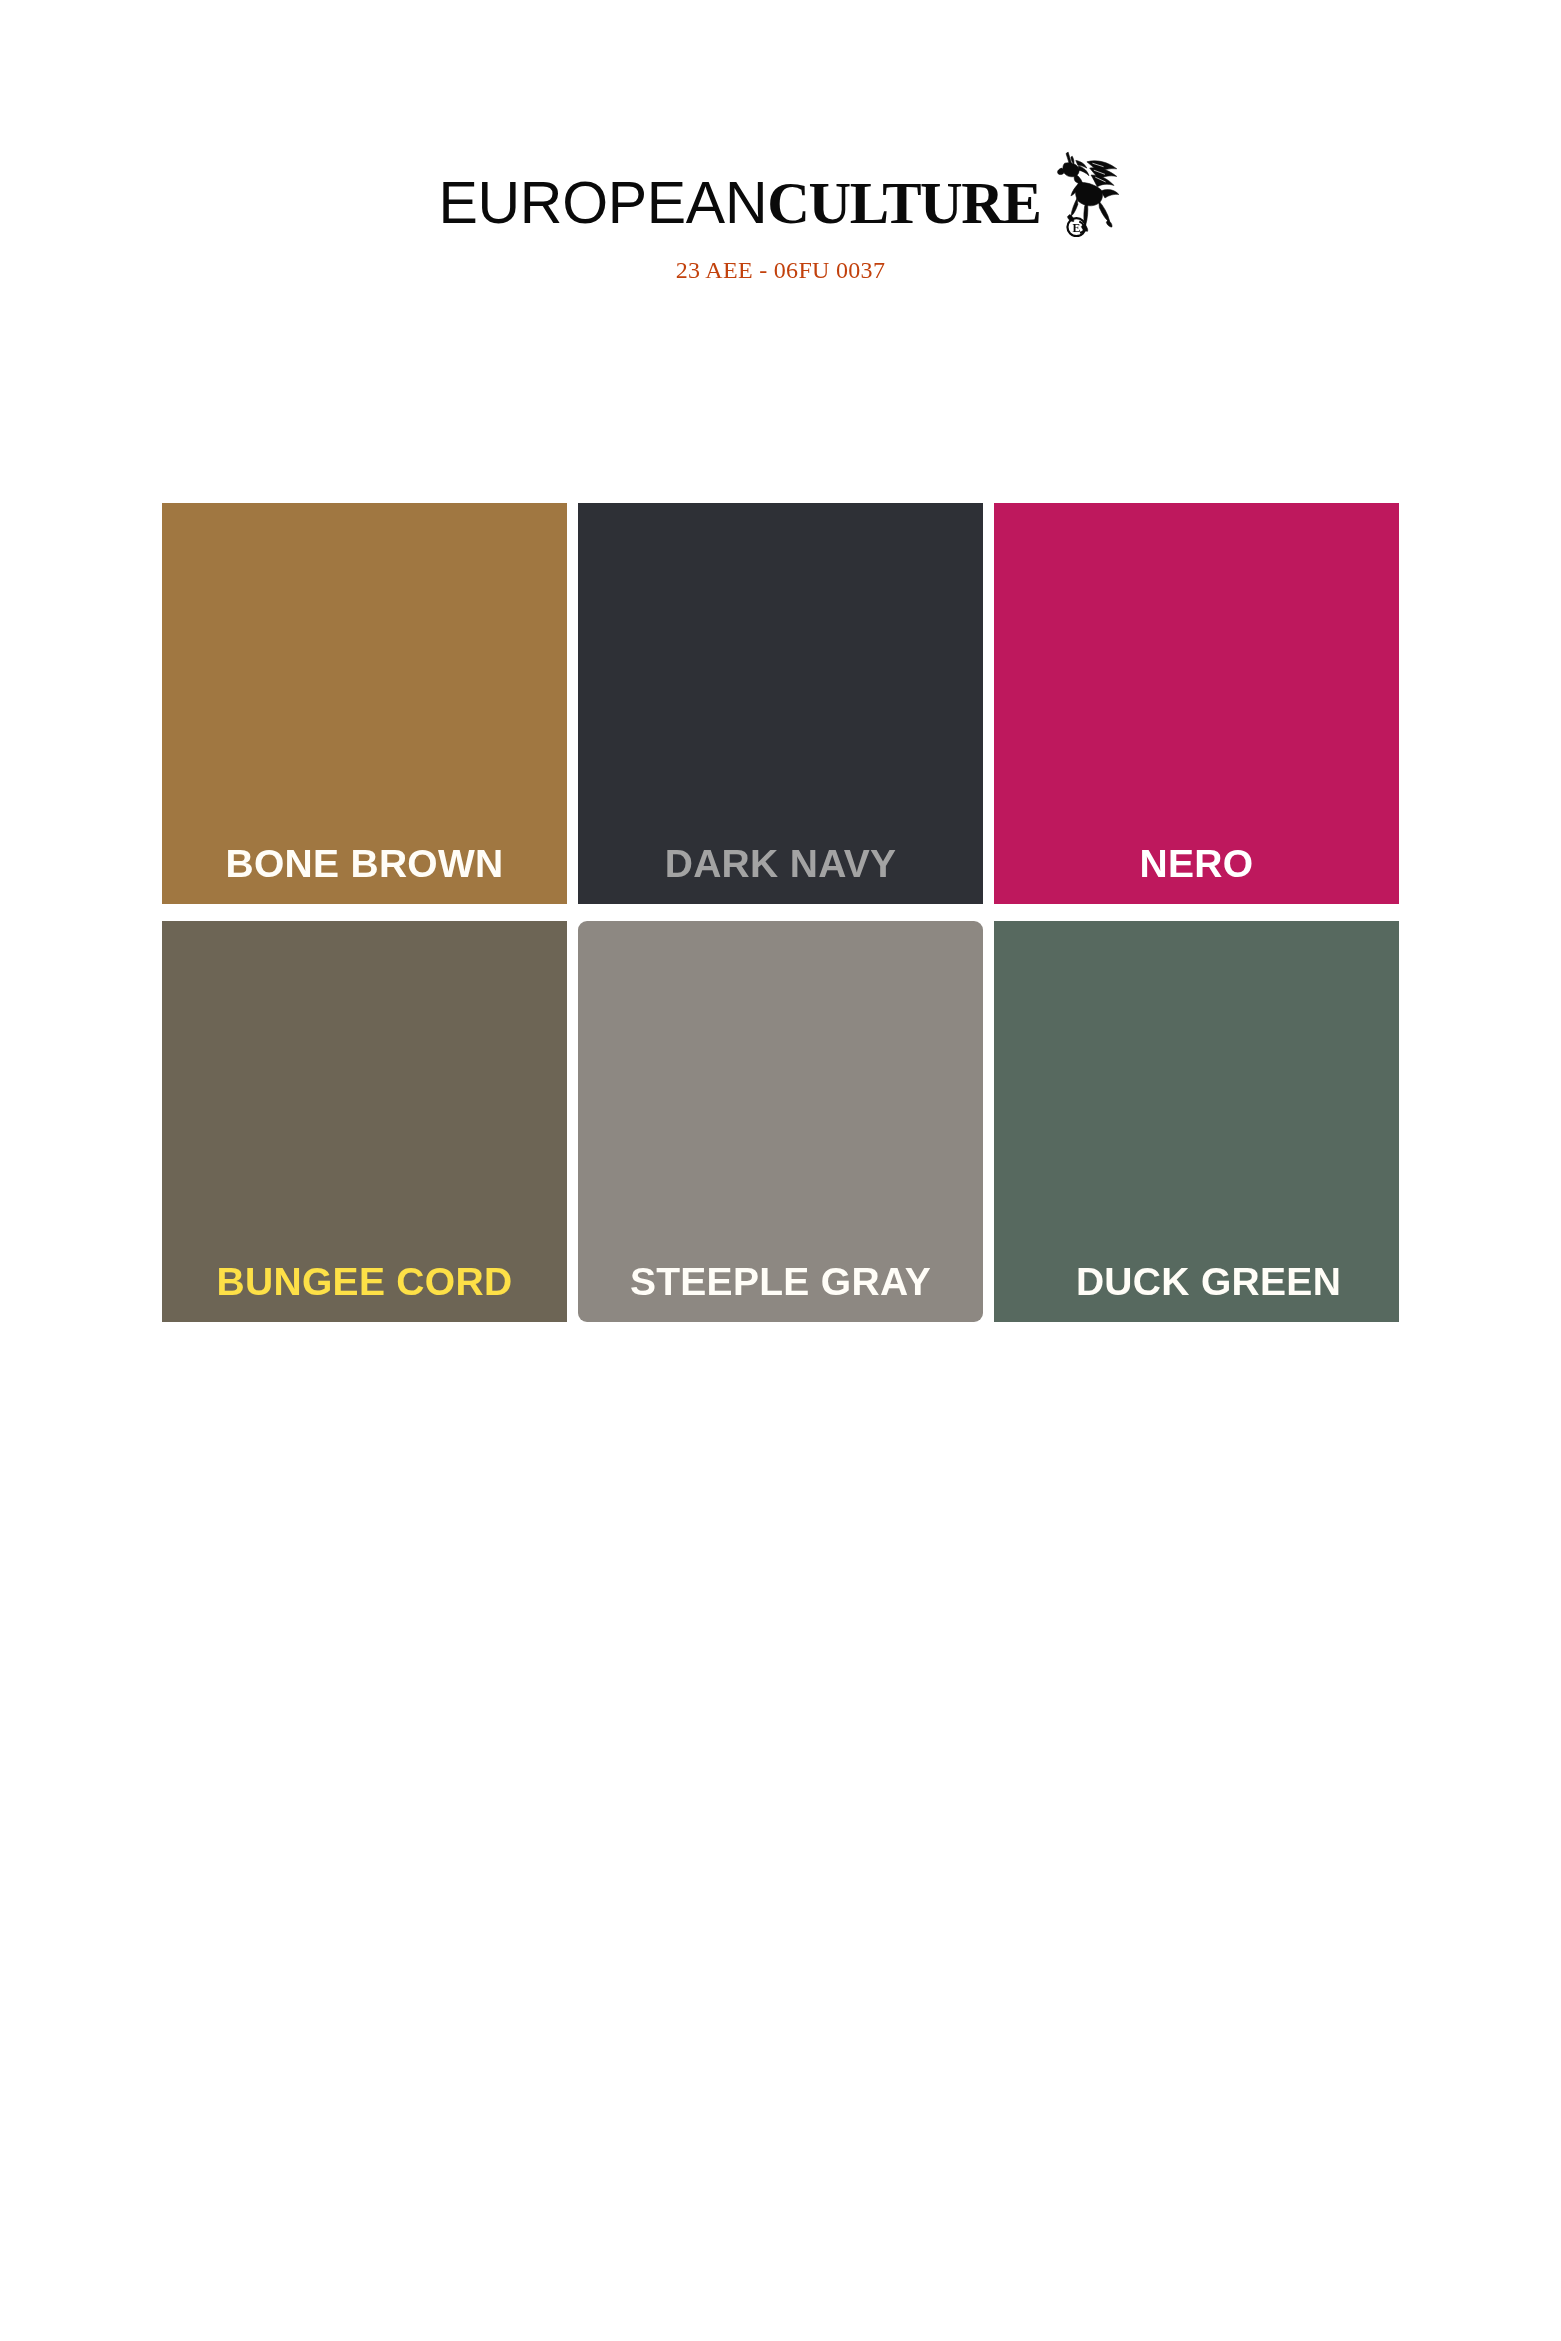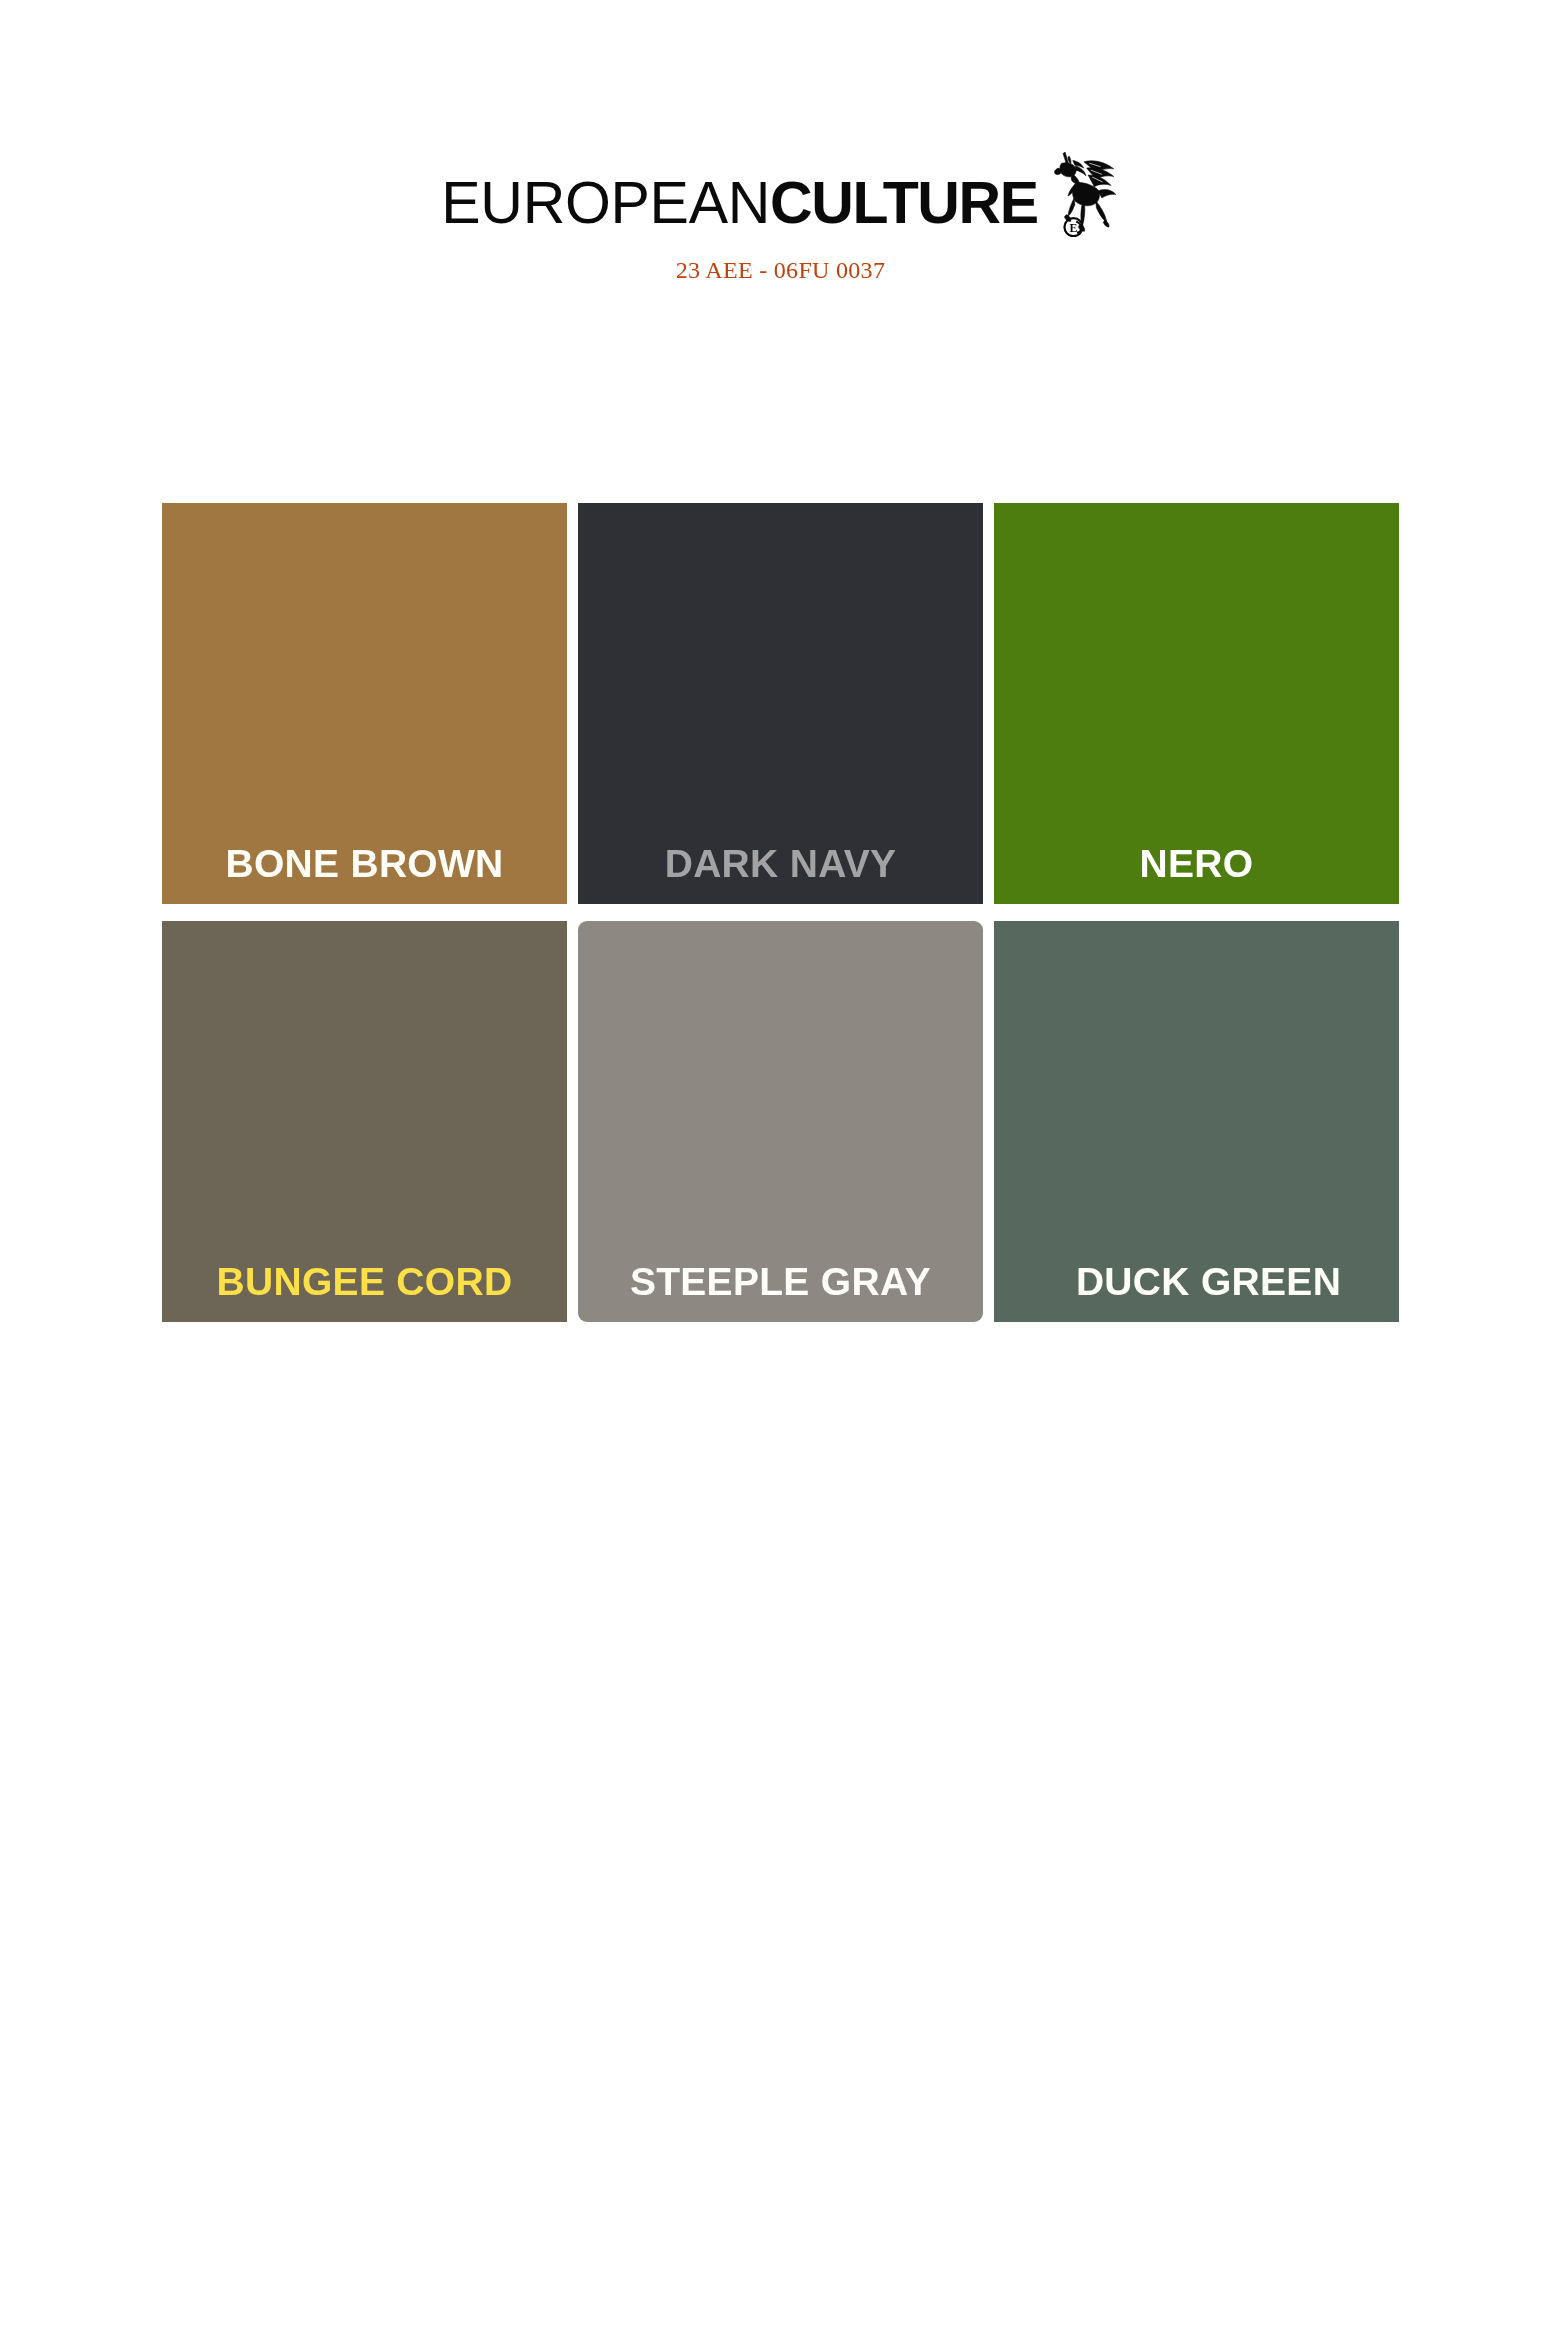--- a/index.html
+++ b/index.html
@@ -37,20 +37,21 @@
     letter-spacing: -0.7px;
     display: inline-block;
   }
   .wordmark-light {
     font-weight: 300;
     letter-spacing: -0.3px;
   }
   .wordmark-bold {
     font-weight: 900;
     letter-spacing: -1.4px;
+    font-family: Liberation Serif, serif;
   }
   .emblem {
     display: inline-block;
     width: 75px;
     height: 92px;
     margin-left: 7px;
     margin-top: -29px;
     position: relative;
   }
   .emblem svg { display: block; width: 75px; height: 92px; }
@@ -164,21 +165,21 @@
 <div class="swatch-grid">
 
   <div class="swatch" style="background-color: rgb(160, 119, 65);">
     <div class="swatch-label" style="color: rgb(255, 253, 247);">BONE BROWN</div>
   </div>
 
   <div class="swatch" style="background-color: rgb(46, 48, 54);">
     <div class="swatch-label" style="color: #a3a3a3;">DARK NAVY</div>
   </div>
 
-  <div class="swatch" style="background-color: #4d7c0f;">
+  <div class="swatch" style="background-color: #be185d;">
     <div class="swatch-label" style="color: rgb(255, 255, 255);">NERO</div>
   </div>
 
   <div class="swatch" style="background-color: rgb(109, 101, 85);">
     <div class="swatch-label" style="color: #fde047;">BUNGEE CORD</div>
   </div>
 
   <div class="swatch" style="background-color: rgb(141, 136, 130); border-radius: 9px;">
     <div class="swatch-label" style="color: rgb(255, 253, 247);">STEEPLE GRAY</div>
   </div>

